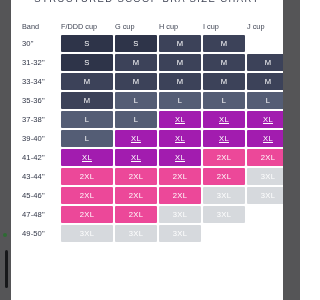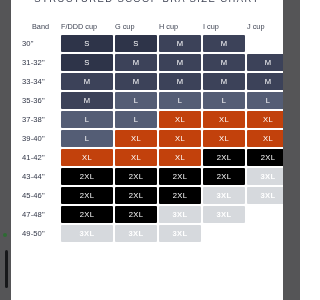--- a/index.html
+++ b/index.html
@@ -87,21 +87,21 @@
   table.size-table th {
     font-size: 7.3px;
     font-weight: 400;
     color: #3f4453;
     text-align: left;
     padding: 0 0 2px 0;
     height: 10px;
     white-space: nowrap;
   }
   table.size-table th.band-head {
-    text-align: center;
+    text-align: left;
     padding-left: 9px;
   }
 
   table.size-table td {
     height: 17px;
     text-align: center;
     vertical-align: middle;
     font-size: 7.6px;
     color: #ffffff;
     letter-spacing: 0.35px;
@@ -116,23 +116,23 @@
     font-size: 7.6px;
     letter-spacing: 0.1px;
     border-radius: 0;
   }
   td.c-empty { background: transparent; }
 
   
   .sz-S   { background: #2e3449; }
   .sz-M   { background: #3c4259; }
   .sz-L   { background: #545d75; }
-  .sz-XL  { background: #c2410c; color: #ffffff; }
-  .sz-2XL { background: #000000; color: #ffffff; margin-top: 8px; }
-  .sz-3XL { background: #d6d9dd; color: #ffffff; font-weight: bold; }
+  .sz-XL  { background: #a21caf; color: #ffffff; text-decoration: underline; }
+  .sz-2XL { background: #ec4899; color: #ffffff; margin-top: 8px; }
+  .sz-3XL { background: #d6d9dd; color: #ffffff; }
 
   col.band-col { width: 46px; }
   col.cup-col-1 { width: 52px; }
   col.cup-col   { width: 42px; }
 </style>
 </head>
 <body>
 
 <div id="screen">
 

